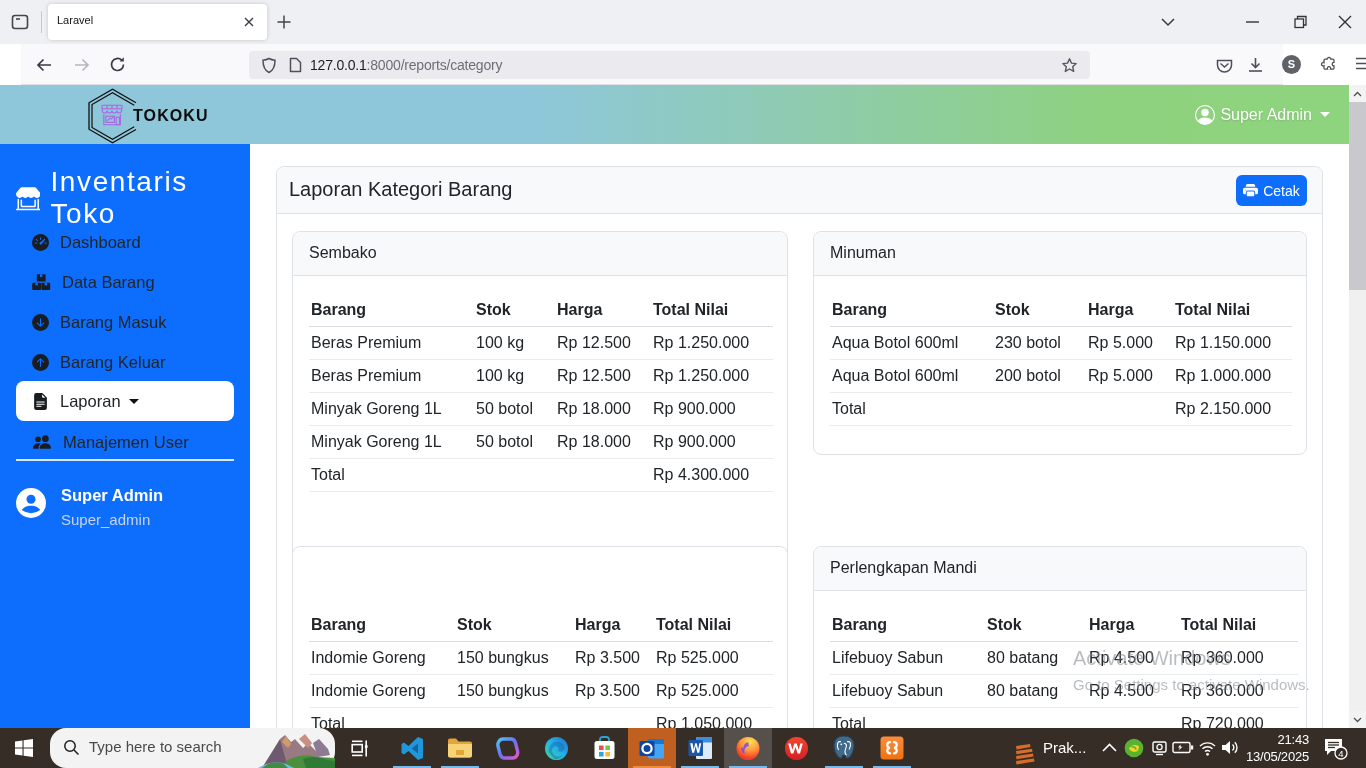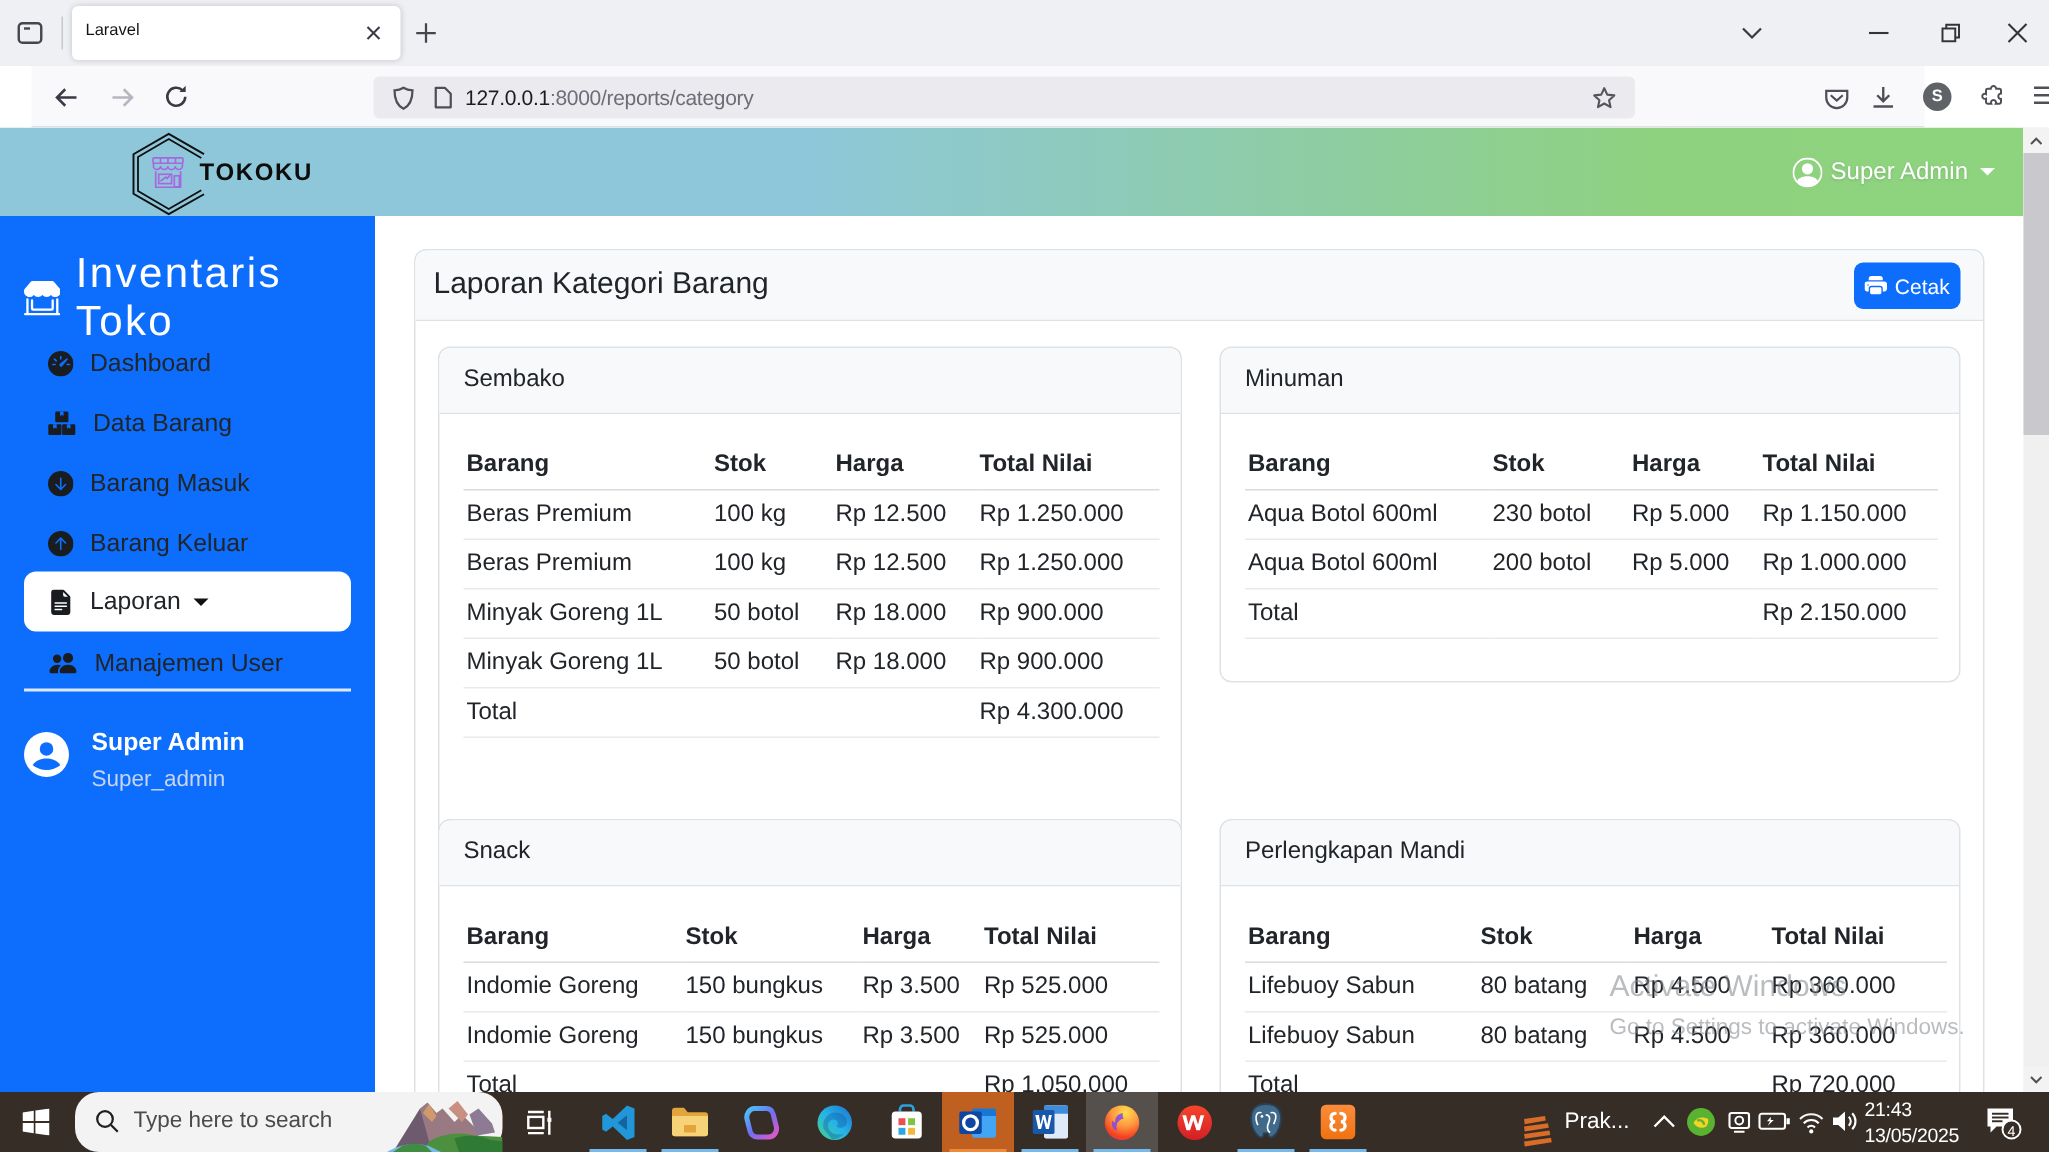--- a/index.html
+++ b/index.html
@@ -67,21 +67,21 @@
   #wm1 { position:absolute; left:1073px; top:562px; font-size:20px; color:rgba(130,135,140,.55); }
   #wm2 { position:absolute; left:1073px; top:591px; font-size:15px; color:rgba(130,135,140,.55); }
 
   
   #taskbar { position:absolute; left:0; top:728px; width:1366px; height:40px; background:#362d26; }
   #search { position:absolute; left:50px; top:0; width:285px; height:40px; background:#f3f3f3;border-radius:16px; }
   #search .ph { position:absolute; left:39px; top:10px; font-size:15px; color:#4a4a4a; }
   .tile { position:absolute; top:0; width:48px; height:40px; display:flex; align-items:center; justify-content:center; }
   .uline { position:absolute; top:37.5px; height:2.5px; background:#76b9ed; }
   .trayico { position:absolute; top:0; height:40px; display:flex; align-items:center; justify-content:center; }
-  #clock { position:absolute; left:1243px; top:4px; width:66px; text-align:left; color:#fff; font-size:13px; line-height:16.5px; letter-spacing:-0.2px; }
+  #clock { position:absolute; left:1243px; top:4px; width:66px; text-align:right; color:#fff; font-size:13px; line-height:16.5px; letter-spacing:-0.2px; }
 </style>
 </head>
 <body>
 
 <div id="tabbar">
   <svg id="fxview" viewBox="0 0 20 20">
       <rect x="2.5" y="3.5" width="15" height="13" rx="2.5" fill="none" stroke="#45454e" stroke-width="1.6"></rect>
       <line x1="6" y1="7" x2="10" y2="7" stroke="#45454e" stroke-width="1.6"></line>
     </svg>
   <div id="tabsep"></div>
@@ -337,23 +337,20 @@
             <td>Total</td>
             <td></td>
             <td></td>
             <td>Rp 2.150.000</td>
           </tr>
     </tbody>
       </table>
   </div>
 
   <div class="kcard" style="left:292px;top:461px;width:496px;height:224px">
-    <div class="khead">
-        <span>Snack</span>
-      </div>
     <table>
       <colgroup>
           <col style="width:146px">
           <col style="width:118px">
           <col style="width:81px">
           <col style="width:119px">
         </colgroup>
       <tbody>
           <tr>
             <th>Barang</th>

